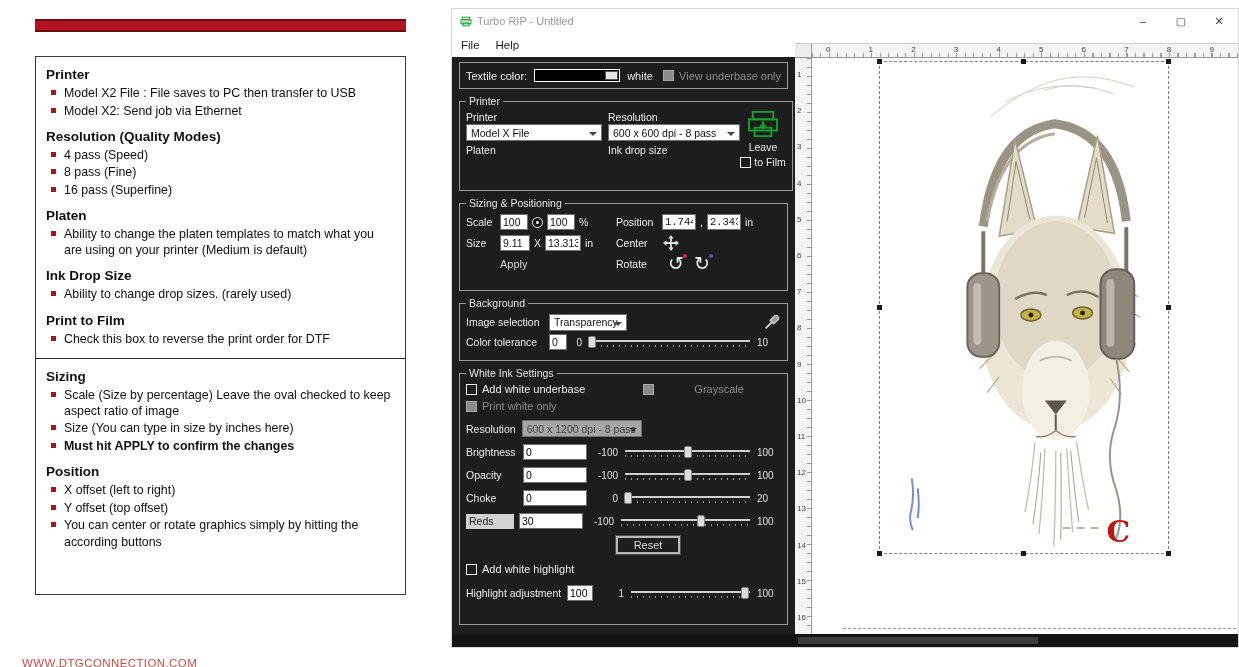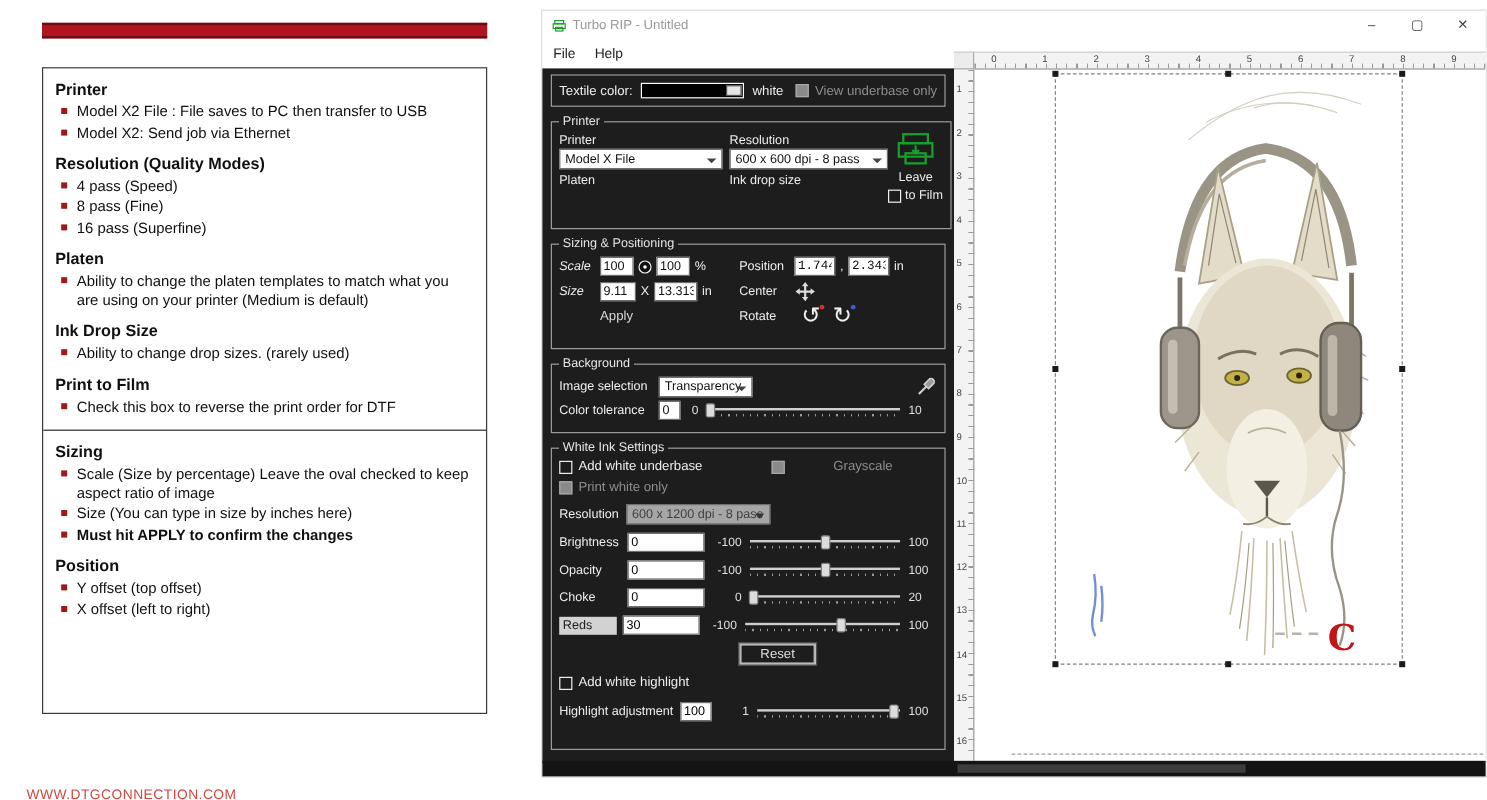--- a/index.html
+++ b/index.html
@@ -72,21 +72,21 @@
   .pg-print .cbrow { gap:3px; font-size:10.5px; margin-top:2px; }
 
   
   .grp-sizing { height:94px; }
   .sz { display:flex; }
   .sz-left { width:150px; flex:none; }
   .sz-right { flex:1; }
   .sz-row { display:flex; align-items:center; gap:4px; margin:3px 0; height:18px; }
   .sl { font-size:10.5px; flex:none; }
   .w28 { width:28px; } .w30 { width:30px; } .w34 { width:34px;font-family:Liberation Mono, monospace; } .w36 { width:36px; }
-  .lbl30 { width:30px;font-style:italic; } .lbl42 { width:42px; }
+  .lbl30 { width:30px; } .lbl42 { width:42px; }
   .radio { width:11px; height:11px; border-radius:50%; background:#111; border:1px solid #f0f0f0; position:relative; flex:none; }
   .radio::after { content:""; position:absolute; left:3px; top:3px; width:3px; height:3px; border-radius:50%; background:#fff; }
   .apply { color:#d9d9d9; font-size:11px; margin-left:34px; }
   .center-ic { display:inline-flex; }
   .rot { position:relative; font-size:19px; line-height:18px; color:#f0f0f0; margin-left:6px; }
   .rot.r1::after { content:""; position:absolute; top:-1px; right:-3px; width:4px; height:4px; border-radius:50%; background:#d03030; }
   .rot.r2::after { content:""; position:absolute; top:-1px; right:-3px; width:4px; height:4px; border-radius:50%; background:#3a5bd0; }
 
   
   .grp-bg { height:64px; }
@@ -203,25 +203,29 @@
           <span class="bullet"></span>
           <span>Size (You can type in size by inches here)</span>
         </div>
         <div class="doc-item bold">
           <span class="bullet"></span>
           <span>Must hit APPLY to confirm the changes</span>
         </div>
         <div class="doc-heading">Position</div>
         <div class="doc-item">
           <span class="bullet"></span>
+          <span>X offset (left to right)</span>
+        </div>
+        <div class="doc-item">
+          <span class="bullet"></span>
           <span>Y offset (top offset)</span>
         </div>
         <div class="doc-item">
           <span class="bullet"></span>
-          <span>X offset (left to right)</span>
+          <span>You can center or rotate graphics simply by hitting the according buttons</span>
         </div>
       </div>
   </div>
   <div class="doc-footer">WWW.DTGCONNECTION.COM</div>
 
   <div class="app">
 
     <div class="titlebar">
       <span class="app-icon">
         <svg width="12" height="11" viewBox="0 0 36 30">

